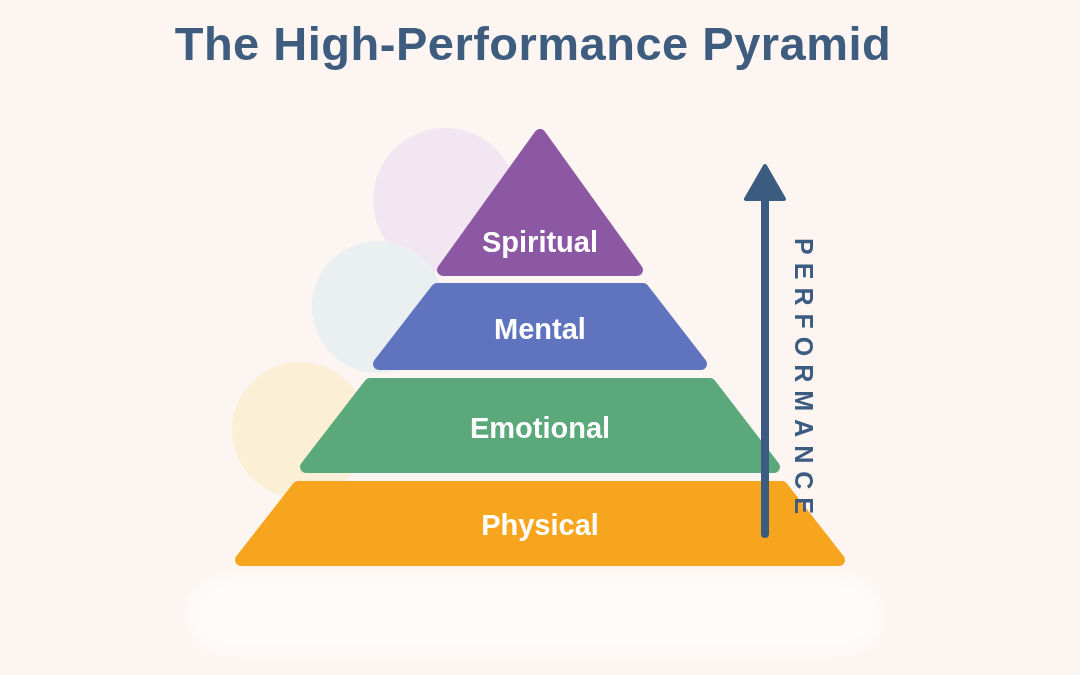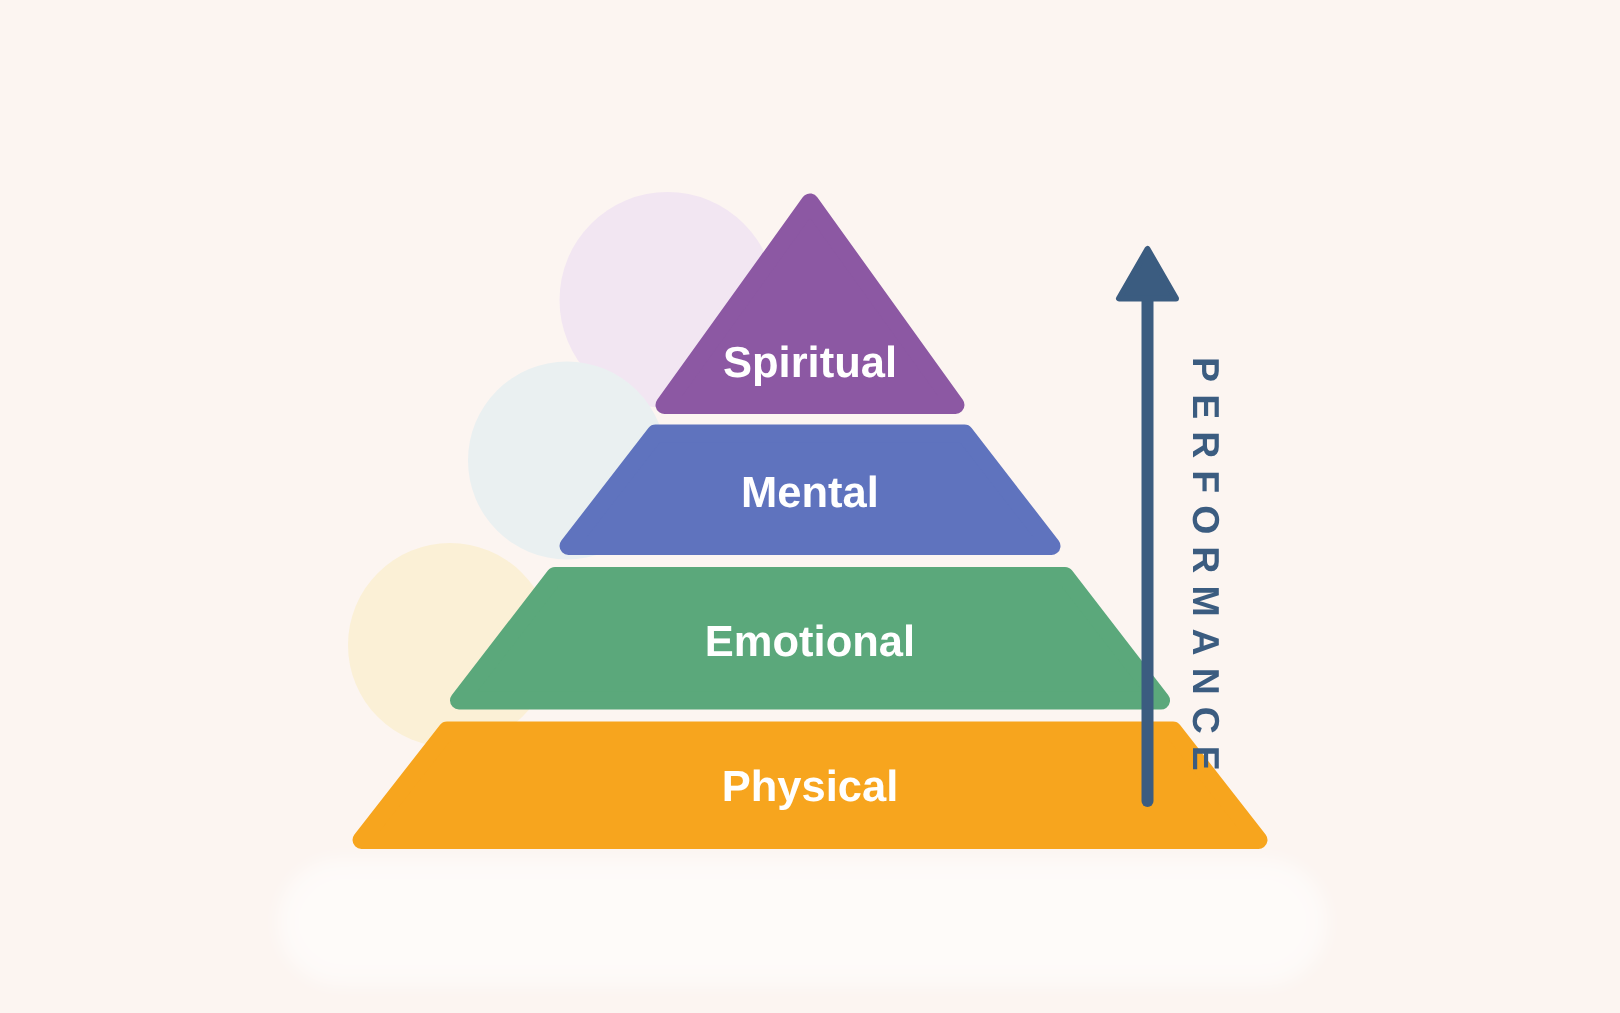--- a/index.html
+++ b/index.html
@@ -78,20 +78,21 @@
     font-weight: bold;
     letter-spacing: 8px;
     color: var(--arrow-ink, #3B5C80);
   }
 </style>
 </head>
 <body>
 
 <div class="stage">
 
+  <h1 class="page-title">The High-Performance Pyramid</h1>
 
   <div class="decor-circle lavender"></div>
   <div class="decor-circle bluegray"></div>
   <div class="decor-circle yellow"></div>
   <div class="ground-blob"></div>
 
   <svg class="pyramid" width="1080" height="675" viewBox="0 0 1080 675">
 
     <polygon points="540,135 443,270 637,270" stroke-width="12" stroke-linejoin="round" fill="#8C58A3" stroke="#8C58A3"></polygon>
 

